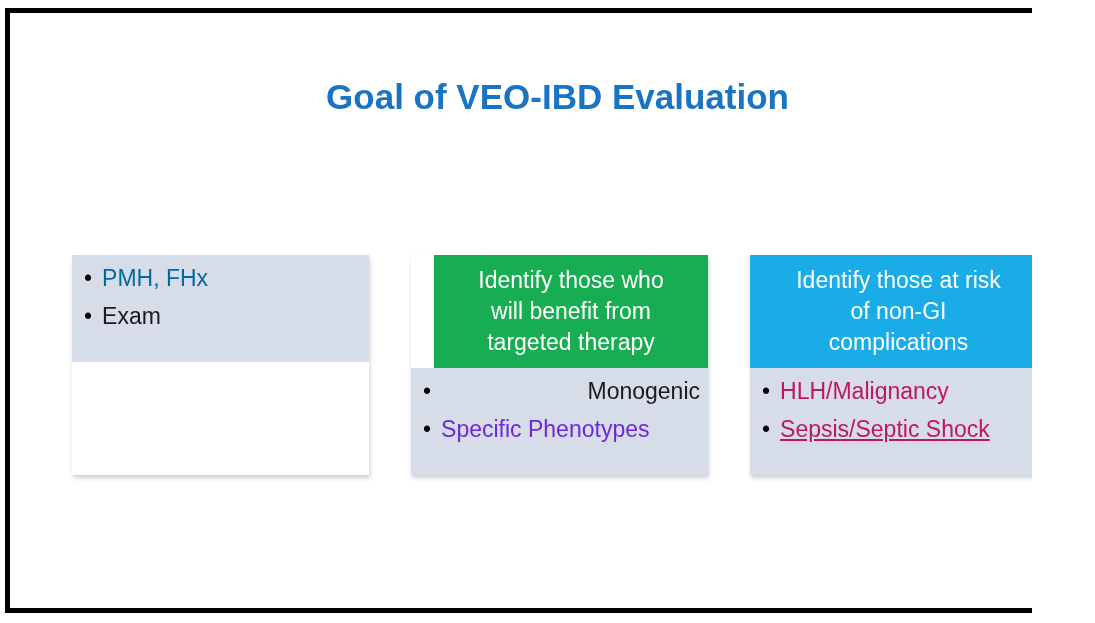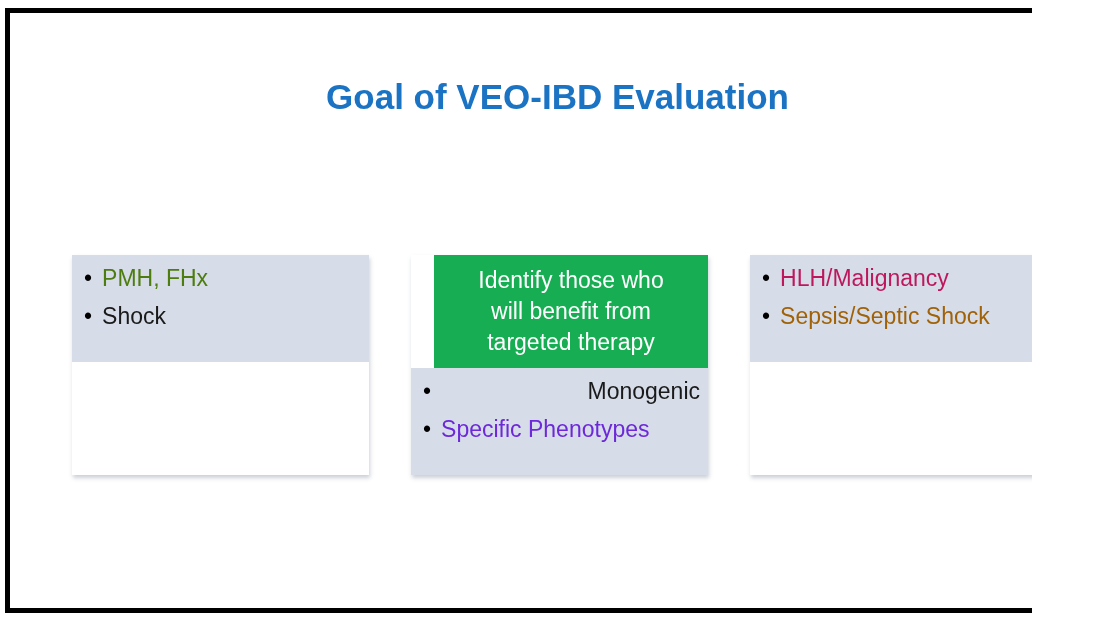--- a/index.html
+++ b/index.html
@@ -90,25 +90,25 @@
   <div class="frame">
 
     <h1 class="slide-title" style="color: rgb(27, 115, 195);">Goal of VEO-IBD Evaluation</h1>
 
     <div class="columns">
 
       <div class="col">
         <div class="col-body" style="background-color: rgb(214, 220, 232);">
           <div class="bullet-row">
             <span class="bullet-marker">•</span>
-            <span class="bullet-text" style="color: #4d7c0f;">PMH, FHx</span>
+            <span class="bullet-text" style="color: #0369a1;">PMH, FHx</span>
           </div>
           <div class="bullet-row">
             <span class="bullet-marker">•</span>
-            <span class="bullet-text" style="color: rgb(26, 26, 26);">Shock</span>
+            <span class="bullet-text" style="color: rgb(26, 26, 26);">Exam</span>
           </div>
         </div>
       </div>
 
       <div class="col">
         <div class="col-header" style="background-color: rgb(23, 174, 83); margin-left: 23px;">Identify those who
 will benefit from
 targeted therapy</div>
         <div class="col-body" style="background-color: rgb(214, 220, 232);">
           <div class="bullet-row">
@@ -116,27 +116,30 @@
             <span class="bullet-text" style="color: rgb(26, 26, 26); text-align: right;">Monogenic</span>
           </div>
           <div class="bullet-row">
             <span class="bullet-marker">•</span>
             <span class="bullet-text" style="color: #6d28d9;">Specific Phenotypes</span>
           </div>
         </div>
       </div>
 
       <div class="col">
+        <div class="col-header" style="background-color: rgb(26, 172, 230);">Identify those at risk
+of non-GI
+complications</div>
         <div class="col-body" style="background-color: rgb(214, 220, 232);">
           <div class="bullet-row">
             <span class="bullet-marker">•</span>
             <span class="bullet-text" style="color: #be185d;">HLH/Malignancy</span>
           </div>
           <div class="bullet-row">
             <span class="bullet-marker">•</span>
-            <span class="bullet-text" style="color: #a16207;">Sepsis/Septic Shock</span>
+            <span class="bullet-text" style="color: #be185d; text-decoration: underline;">Sepsis/Septic Shock</span>
           </div>
         </div>
       </div>
 
     </div>
   </div>
 </div>
 
 </body></html>

